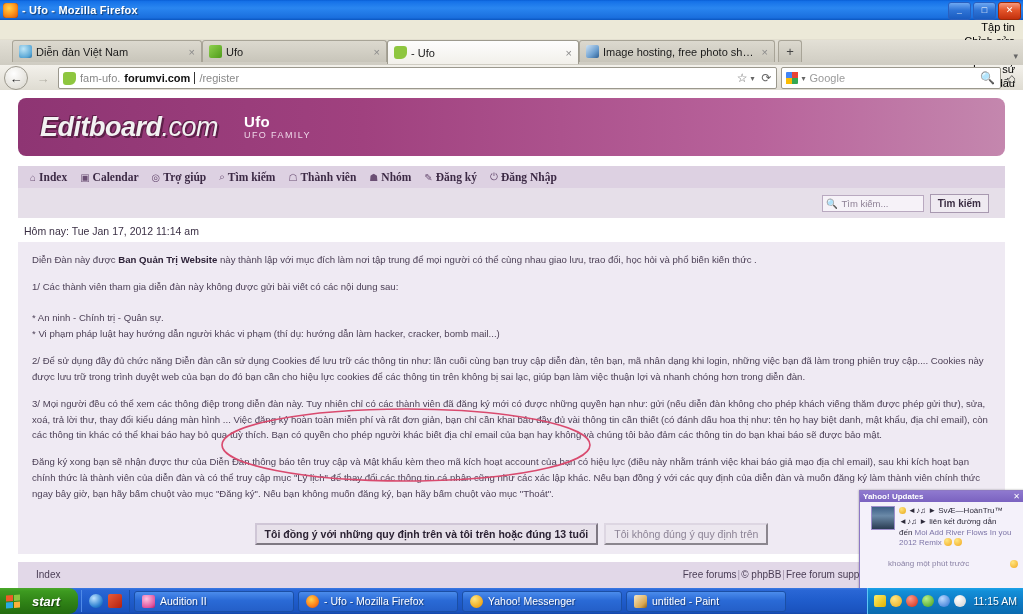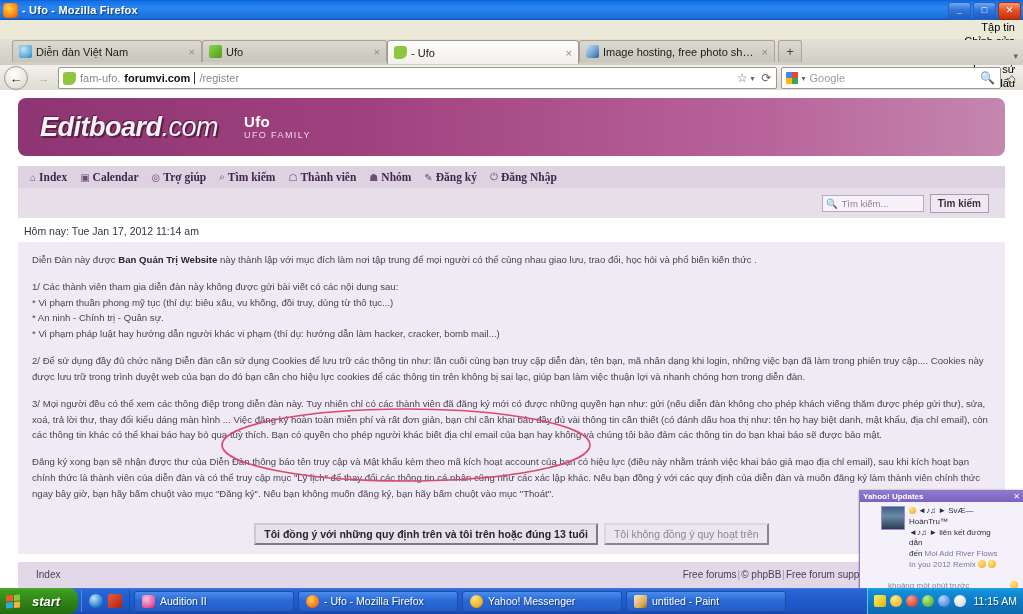--- a/index.html
+++ b/index.html
@@ -120,21 +120,21 @@
 
   
   #annot{position:absolute;left:216px;top:406px;width:380px;height:78px;pointer-events:none;}
 
   
   #yahoo{position:absolute;left:859px;top:490px;width:163px;height:118px;
     background:#f4f1fa;border:1px solid #8d79c4;box-shadow:0 0 2px rgba(0,0,0,.35);}
   #yahoo .ytitle{height:11px;background:linear-gradient(to bottom,#8f79cf,#7a62c0);
     display:flex;align-items:center;justify-content:space-between;padding:0 3px;
     font-size:8px;color:#fff;font-weight:bold;}
-  #yahoo .ybody{padding:4px 21px;display:flex;gap:4px;}
+  #yahoo .ybody{padding:4px 11px;display:flex;gap:4px;}
   #yahoo .avatar{width:22px;height:22px;flex:none;
     background:linear-gradient(to bottom,#3d5f86 0%,#6b8aa8 40%,#2a3c52 100%);border:1px solid #9c8ecb;}
   #yahoo .ymsg{font-size:8px;line-height:1.35;color:#2d2a3a;}
   #yahoo .ymsg .lnk{color:#7e76a8;}
   #yahoo .dot{display:inline-block;width:7px;height:7px;border-radius:50%;
     background:radial-gradient(circle at 35% 30%,#ffe27a,#e8a81b);vertical-align:-1px;margin-right:2px;}
   #yahoo .ytime{font-size:8px;color:#8a82a5;padding:6px 5px 0 28px;display:flex;
     justify-content:space-between;align-items:center;}
   #yahoo .yopt{font-size:8.5px;color:#6f66a0;text-align:right;padding:6px 8px 0 0;}
   .emoji{display:inline-block;width:8px;height:8px;border-radius:50%;
@@ -319,32 +319,32 @@
         </div>
         <div class="sbtn">Tìm kiếm</div>
       </div>
 
       <div class="todayline">Hôm nay: Tue Jan 17, 2012 11:14 am</div>
 
       <div class="rules">
         <p><span>Diễn Đàn này được </span><b>Ban Quản Trị Website</b><span> này thành lập với mục đích làm nơi tập trung để mọi người có thể cùng nhau giao lưu, trao đổi, học hỏi và phổ biến kiến thức .</span></p>
         <p>
           <span class="sub">1/ Các thành viên tham gia diễn đàn này không được gửi bài viết có các nội dung sau:</span><br>
-          <span class="sub">* Vi phạm thuần phong mỹ tục (thí dụ: biêu xấu, vu khống, đồi truy, dùng từ thô tục...)</span><br>
+          <br>
           <span class="sub">* An ninh - Chính trị - Quân sự.</span><br>
           <span class="sub">* Vi phạm pháp luật hay hướng dẫn người khác vi phạm (thí dụ: hướng dẫn làm hacker, cracker, bomb mail...)</span>
         </p>
         <p>2/ Để sử dụng đầy đủ chức năng Diễn đàn cần sử dụng Cookies để lưu trữ các thông tin như: lần cuối cùng bạn truy cập diễn đàn, tên bạn, mã nhân dạng khi login, những việc bạn đã làm trong phiên truy cập.... Cookies này được lưu trữ trong trình duyệt web của bạn do đó bạn cần cho hiệu lực cookies để các thông tin trên không bị sai lạc, giúp bạn làm việc thuận lợi và nhanh chóng hơn trong diễn đàn.</p>
         <p>3/ Mọi người đều có thể xem các thông điệp trong diễn đàn này. Tuy nhiên chỉ có các thành viên đã đăng ký mới có được những quyền hạn như: gửi (nếu diễn đàn không cho phép khách viếng thăm được phép gửi thư), sửa, xoá, trả lời thư, thay đổi kiểu dáng màn hình ... Việc đăng ký hoàn toàn miễn phí và rất đơn giản, bạn chỉ cần khai báo đầy đủ vài thông tin cần thiết (có đánh dấu hoa thị như: tên họ hay biệt danh, mật khẩu, địa chỉ email), còn các thông tin khác có thể khai báo hay bỏ qua tuỳ thích. Bạn có quyền cho phép người khác biết địa chỉ email của bạn hay không và chúng tôi bảo đảm các thông tin do bạn khai báo sẽ được bảo mật.</p>
         <p>Đăng ký xong bạn sẽ nhận được thư của Diễn Đàn thông báo tên truy cập và Mật khẩu kèm theo mã kích hoạt account của bạn có hiệu lực (điều này nhằm tránh việc khai báo giả mạo địa chỉ email), sau khi kích hoạt bạn chính thức là thành viên của diễn đàn và có thể truy cập mục "Lý lịch" để thay đổi các thông tin cá nhân cũng như các xác lập khác. Nếu bạn đồng ý với các quy định của diễn đàn và muốn đăng ký làm thành viên chính thức ngay bây giờ, bạn hãy bấm chuột vào mục "Đăng ký". Nếu bạn không muốn đăng ký, bạn hãy bấm chuột vào mục "Thoát".</p>
       </div>
 
       <div class="btnrow">
         <button class="fbtn">Tôi đồng ý với những quy định trên và tôi trên hoặc đúng 13 tuổi</button>
-        <button class="fbtn sec">Tôi không đồng ý quy hoạt trên</button>
+        <button class="fbtn sec">Tôi không đúng ý quy định trên</button>
       </div>
 
       <div class="footer">
         <div class="left">Index</div>
         <div class="links">
           <span>Free forums</span>
             <span class="sep">|</span>
           <span>© phpBB</span>
             <span class="sep">|</span>
           <span>Free forum support</span>

